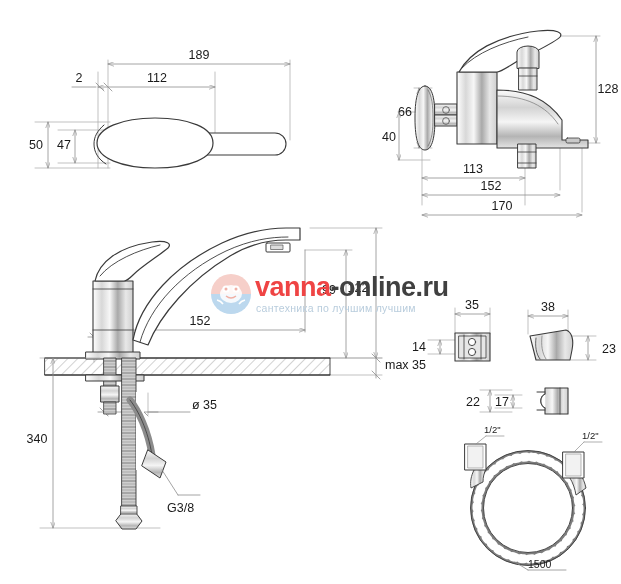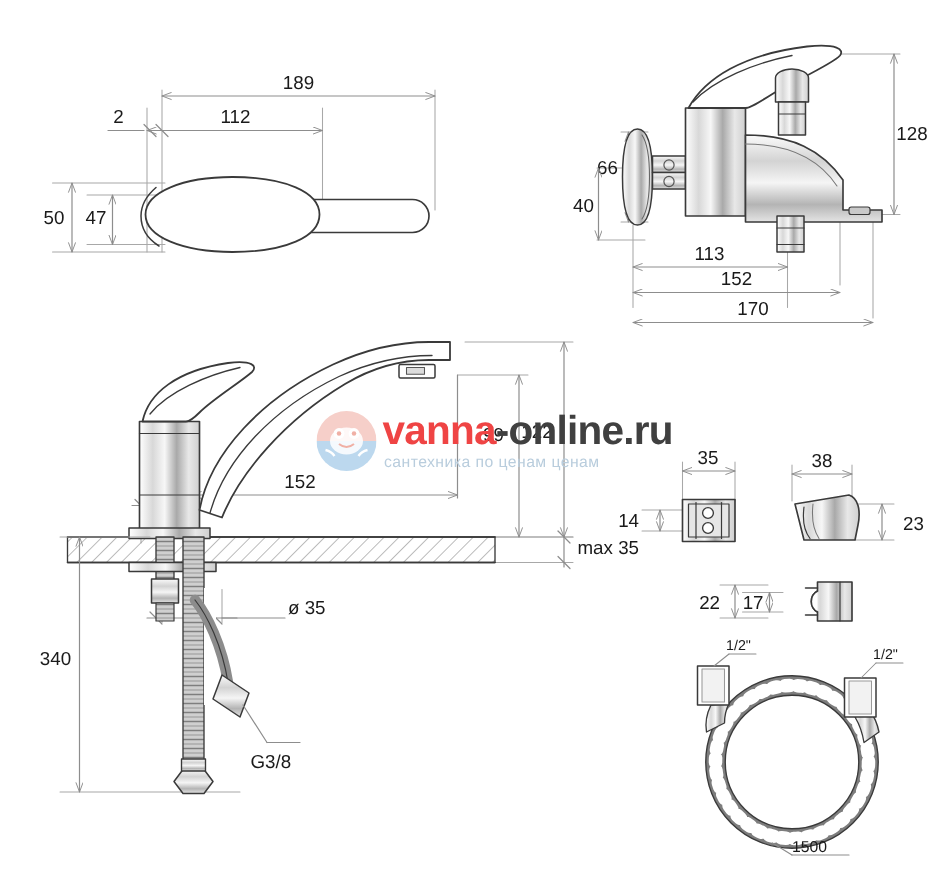--- a/index.html
+++ b/index.html
@@ -405,14 +405,14 @@
       <circle cx="25" cy="15" r="3.6" fill="#ffffff"></circle>
       <circle cx="15" cy="15" r="1.5" fill="#f0b0a5"></circle>
       <circle cx="25" cy="15" r="1.5" fill="#f0b0a5"></circle>
       <path d="M15 22 Q20 26 25 22" fill="none" stroke="#f0b0a5" stroke-width="1.4"></path>
       <path d="M6 26 q4 1 6 4 M34 26 q-4 1 -6 4" fill="none" stroke="#ffffff" stroke-width="1.6"></path>
     </svg>
   </div>
   <div class="wm-text">
     <span class="wm-blue">vanna</span><span class="wm-red">-online.ru</span>
   </div>
-  <div class="wm-sub">сантехника по ценам ценам</div>
+  <div class="wm-sub">сантехника по лучшим лучшим</div>
 </div>
 
 </body></html>

